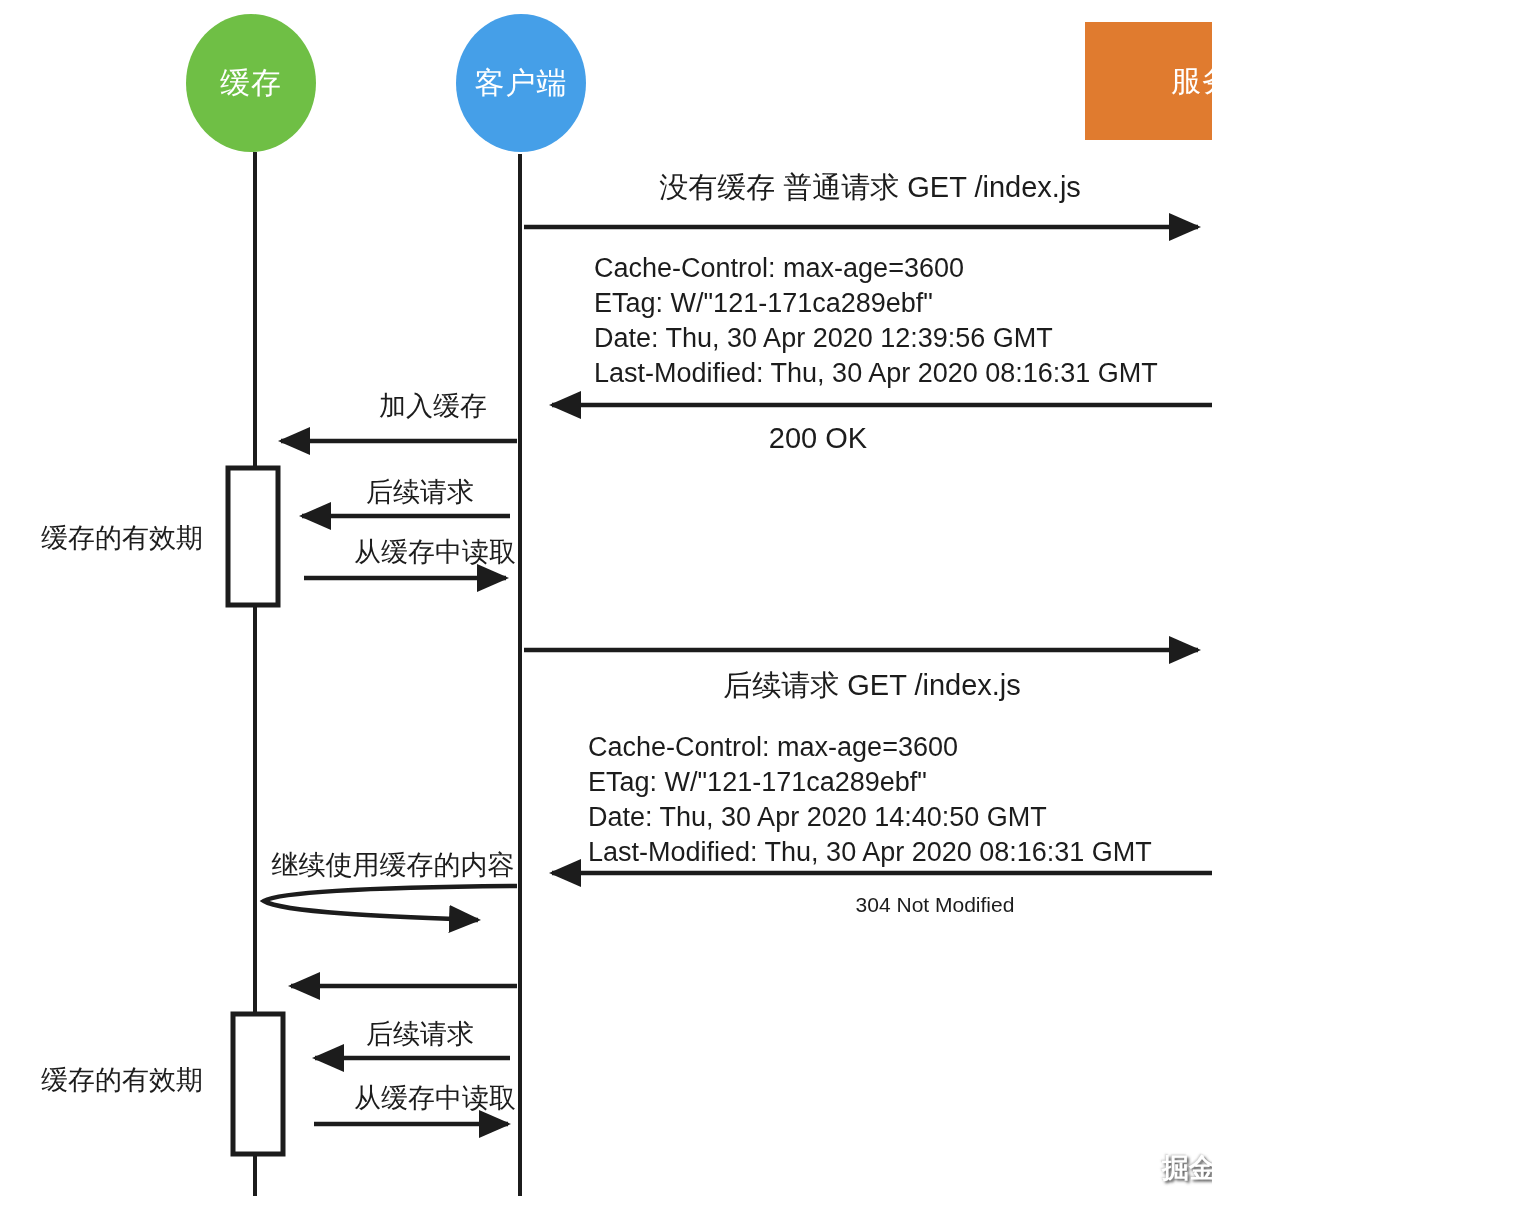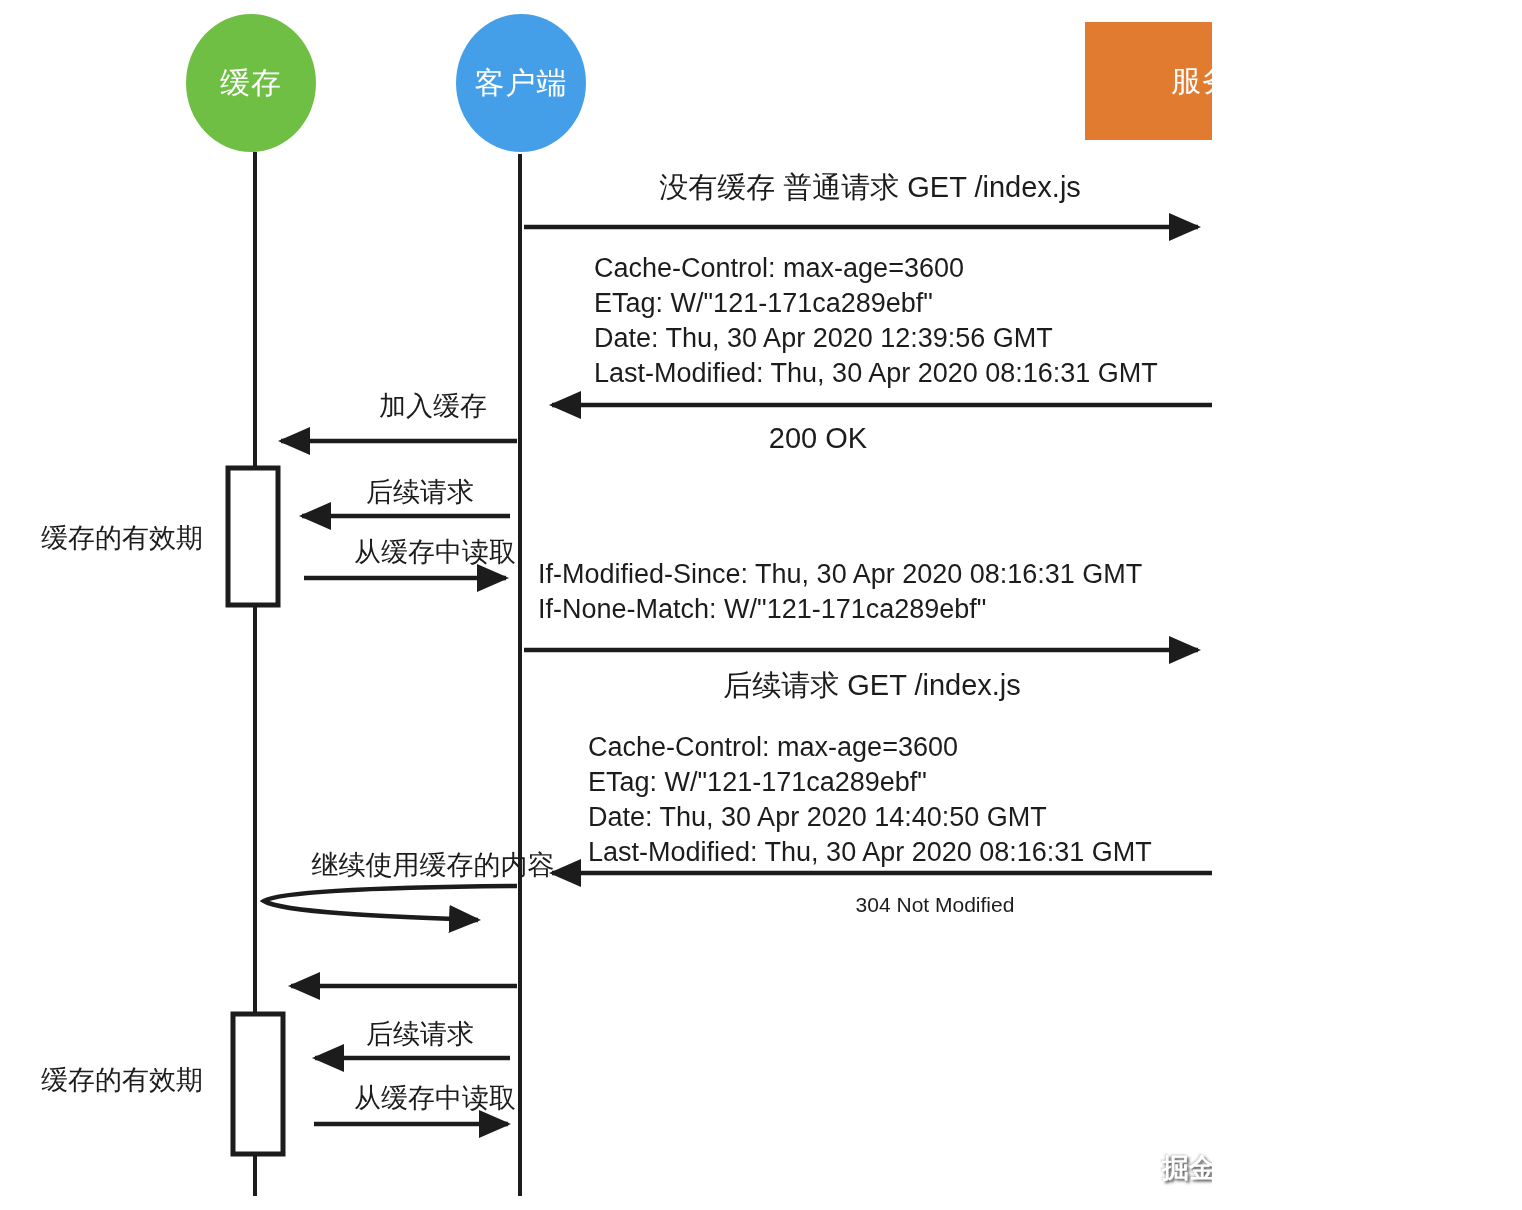--- a/index.html
+++ b/index.html
@@ -82,37 +82,33 @@
   <div class="lbl center" style="left:718px;top:422px;width:200px;font-size:29px;">200 OK</div>
 
   <div class="lbl center" style="left:333px;top:388px;width:200px;">加入缓存</div>
 
   <div class="lbl center" style="left:320px;top:474px;width:200px;">后续请求</div>
 
   <div class="lbl center" style="left:305px;top:534px;width:260px;">从缓存中读取</div>
 
   <div class="lbl center" style="left:22px;top:520px;width:200px;">缓存的有效期</div>
 
-  <div class="hdr-block" style="left:538px;top:557px;">
-    <div>If-Modified-Since: Thu, 30 Apr 2020 08:16:31 GMT</div>
-    <div>If-None-Match: W/"121-171ca289ebf"</div>
-  </div>
 
   <div class="lbl center" style="left:542px;top:666px;width:660px;font-size:29px;">后续请求 GET /index.js</div>
 
   <div class="hdr-block" style="left:588px;top:730px;">
     <div>Cache-Control: max-age=3600</div>
     <div>ETag: W/"121-171ca289ebf"</div>
     <div>Date: Thu, 30 Apr 2020 14:40:50 GMT</div>
     <div>Last-Modified: Thu, 30 Apr 2020 08:16:31 GMT</div>
   </div>
 
   <div class="lbl center" style="left:785px;top:893px;width:300px;font-size:21px;">304 Not Modified</div>
 
-  <div class="lbl center" style="left:258px;top:847px;width:270px;padding-left:40px;">继续使用缓存的内容</div>
+  <div class="lbl center" style="left:258px;top:847px;width:270px;">继续使用缓存的内容</div>
 
 
   <div class="lbl center" style="left:320px;top:1016px;width:200px;">后续请求</div>
 
   <div class="lbl center" style="left:305px;top:1080px;width:260px;">从缓存中读取</div>
 
   <div class="lbl center" style="left:22px;top:1062px;width:200px;">缓存的有效期</div>
 
   <div class="watermark" style="left:1162px;top:1150px;">掘金技术社区 @ web小张</div>
 

